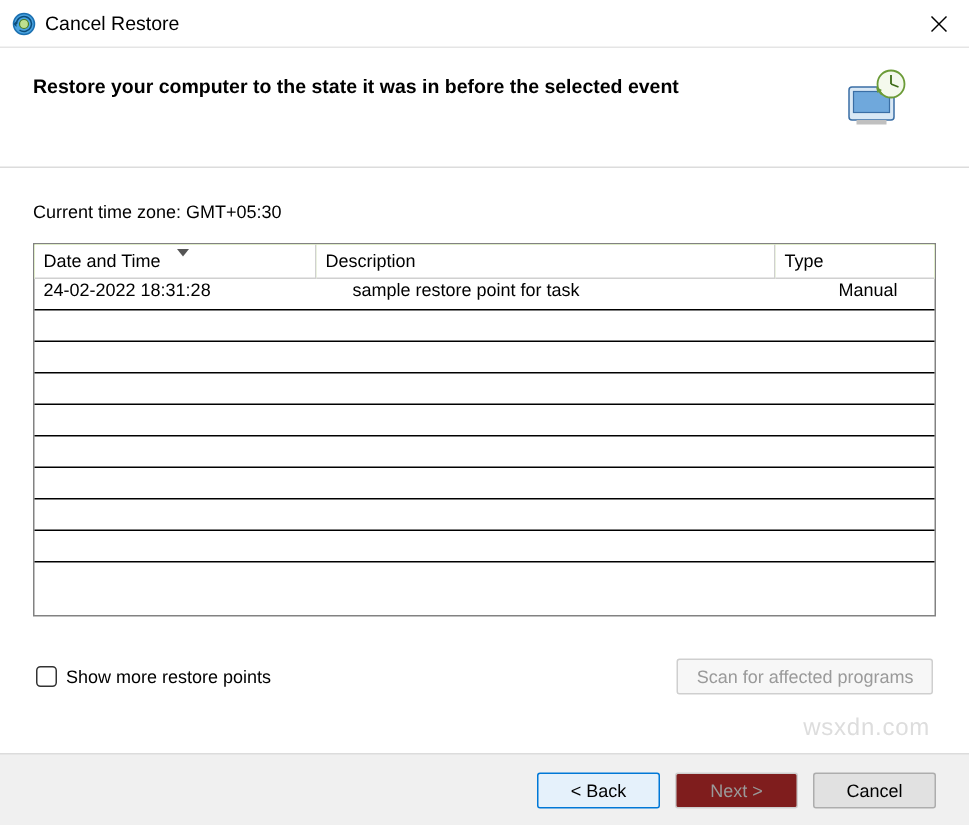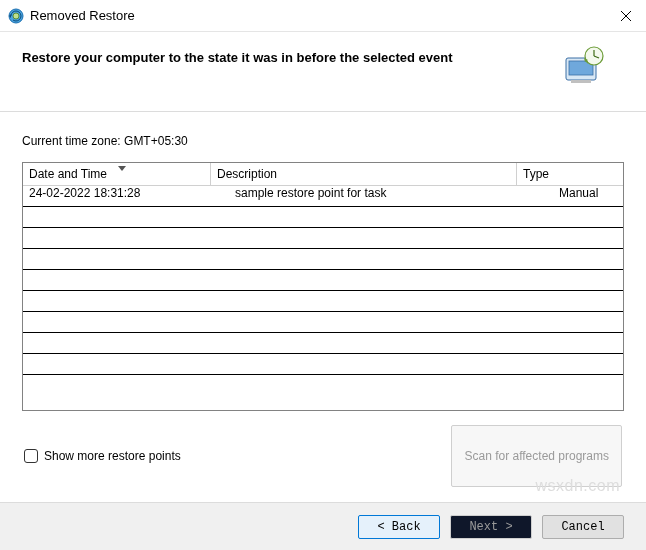--- a/index.html
+++ b/index.html
@@ -86,37 +86,37 @@
     .td {
       padding: 0 6px;
       font-size: 12px;
       overflow: hidden;
       white-space: nowrap;
     }
     .below-table {
       display: flex;
       justify-content: space-between;
       align-items: center;
-      margin-top: 14px;
+      margin-top: 28px;
       padding: 0 2px;
     }
     .checkbox-row {
       display: flex;
       align-items: center;
       gap: 6px;
     }
     .checkbox {
       width: 14px;
       height: 14px;
       border: 1px solid #333;
       border-radius: 3px;
       background: #fff;
     }
     .scan-btn {
-      padding: 23px 12px;
+      padding: 4px 12px;
       border: 1px solid #cfcfcf;
       background: #f7f7f7;
       color: #9a9a9a;
       font-size: 12px;
       font-family: inherit;
       border-radius: 2px;
     }
     .footer {
       position: absolute;
       bottom: 0;
@@ -130,29 +130,29 @@
       justify-content: flex-end;
       gap: 10px;
       padding-right: 22px;
     }
     .btn {
       min-width: 82px;
       height: 24px;
       border: 1px solid #adadad;
       background: #e1e1e1;
       font-size: 12px;
-      font-family: Liberation Mono, monospace;
+      font-family: Liberation Sans, sans-serif;
       display: flex;
       align-items: center;
       justify-content: center;
       border-radius: 2px;
       cursor: pointer;
     }
     .btn.primary { border: 1px solid #0078d7; background: #e5f1fb; }
-    .btn.disabled { color: #9a9a9a; border-color: #cfcfcf; background: #0f172a; cursor: default; }
+    .btn.disabled { color: #9a9a9a; border-color: #cfcfcf; background: #7f1d1d; cursor: default; }
     .watermark {
       position: absolute;
       bottom: 55px;
       right: 26px;
       font-size: 16px;
       color: #ddd;
       letter-spacing: 0.5px;
     }
   </style>
 </head>
@@ -161,21 +161,21 @@
 <div class="titlebar">
   <div class="titlebar-left">
     <span class="title-icon">
       <svg width="16" height="16" viewBox="0 0 16 16">
         <circle cx="8" cy="8" r="7" fill="#4aa3df" stroke="#1a6fb0" stroke-width="1"></circle>
         <path d="M3 8 A5 5 0 1 1 5 12" fill="none" stroke="#0b4d7c" stroke-width="1"></path>
         <polygon points="3,6 3,10 1,8" fill="#0b4d7c"></polygon>
         <circle cx="8" cy="8" r="3" fill="#bde08f" stroke="#4a7c1f" stroke-width="0.8"></circle>
       </svg>
     </span>
-    <span class="title-text">Removed Restore</span>
+    <span class="title-text">Cancel Restore</span>
   </div>
   <div class="close-btn">
     <svg width="12" height="12" viewBox="0 0 12 12">
       <line x1="1" y1="1" x2="11" y2="11" stroke="#000" stroke-width="1"></line>
       <line x1="11" y1="1" x2="1" y2="11" stroke="#000" stroke-width="1"></line>
     </svg>
   </div>
 </div>
 
 <div class="header">

